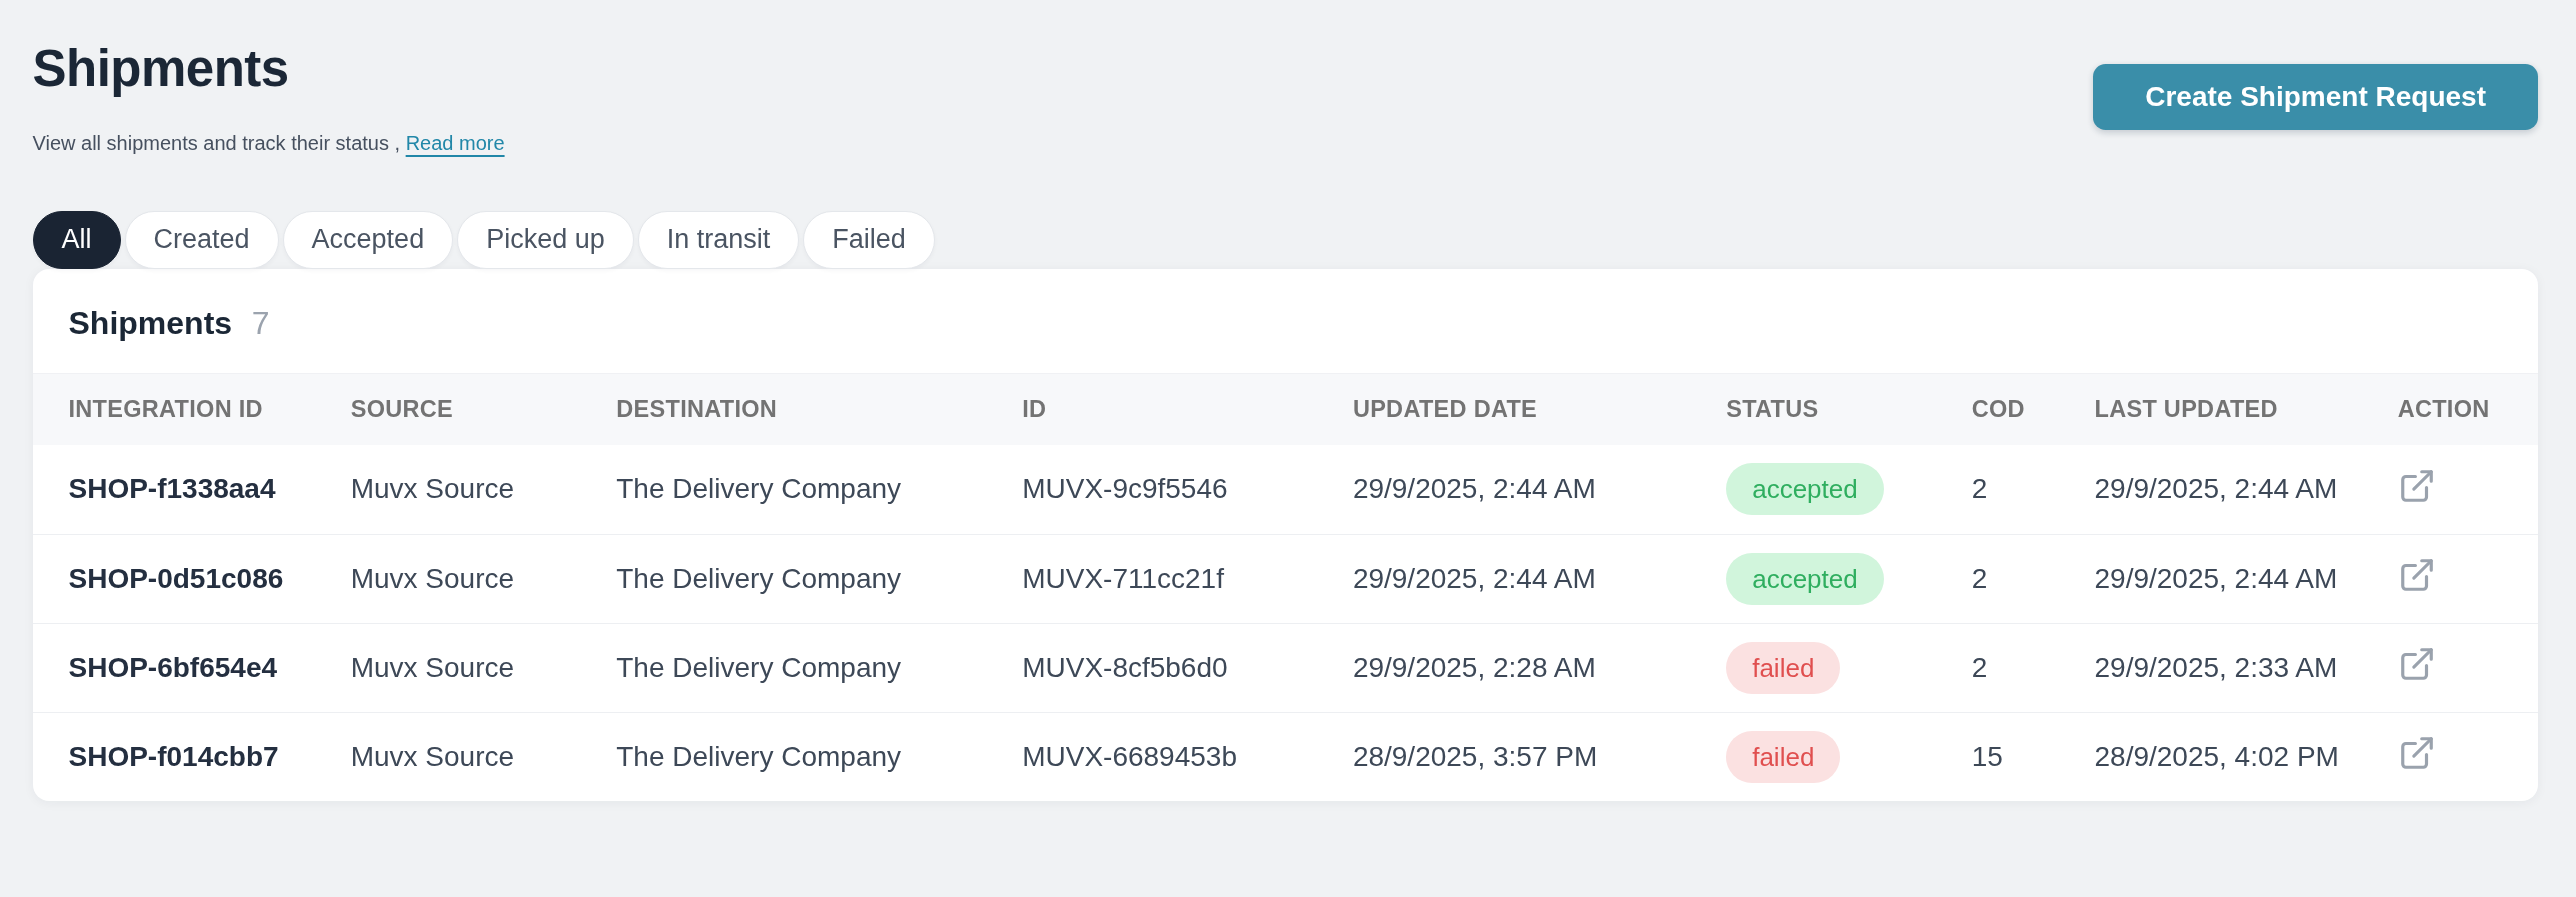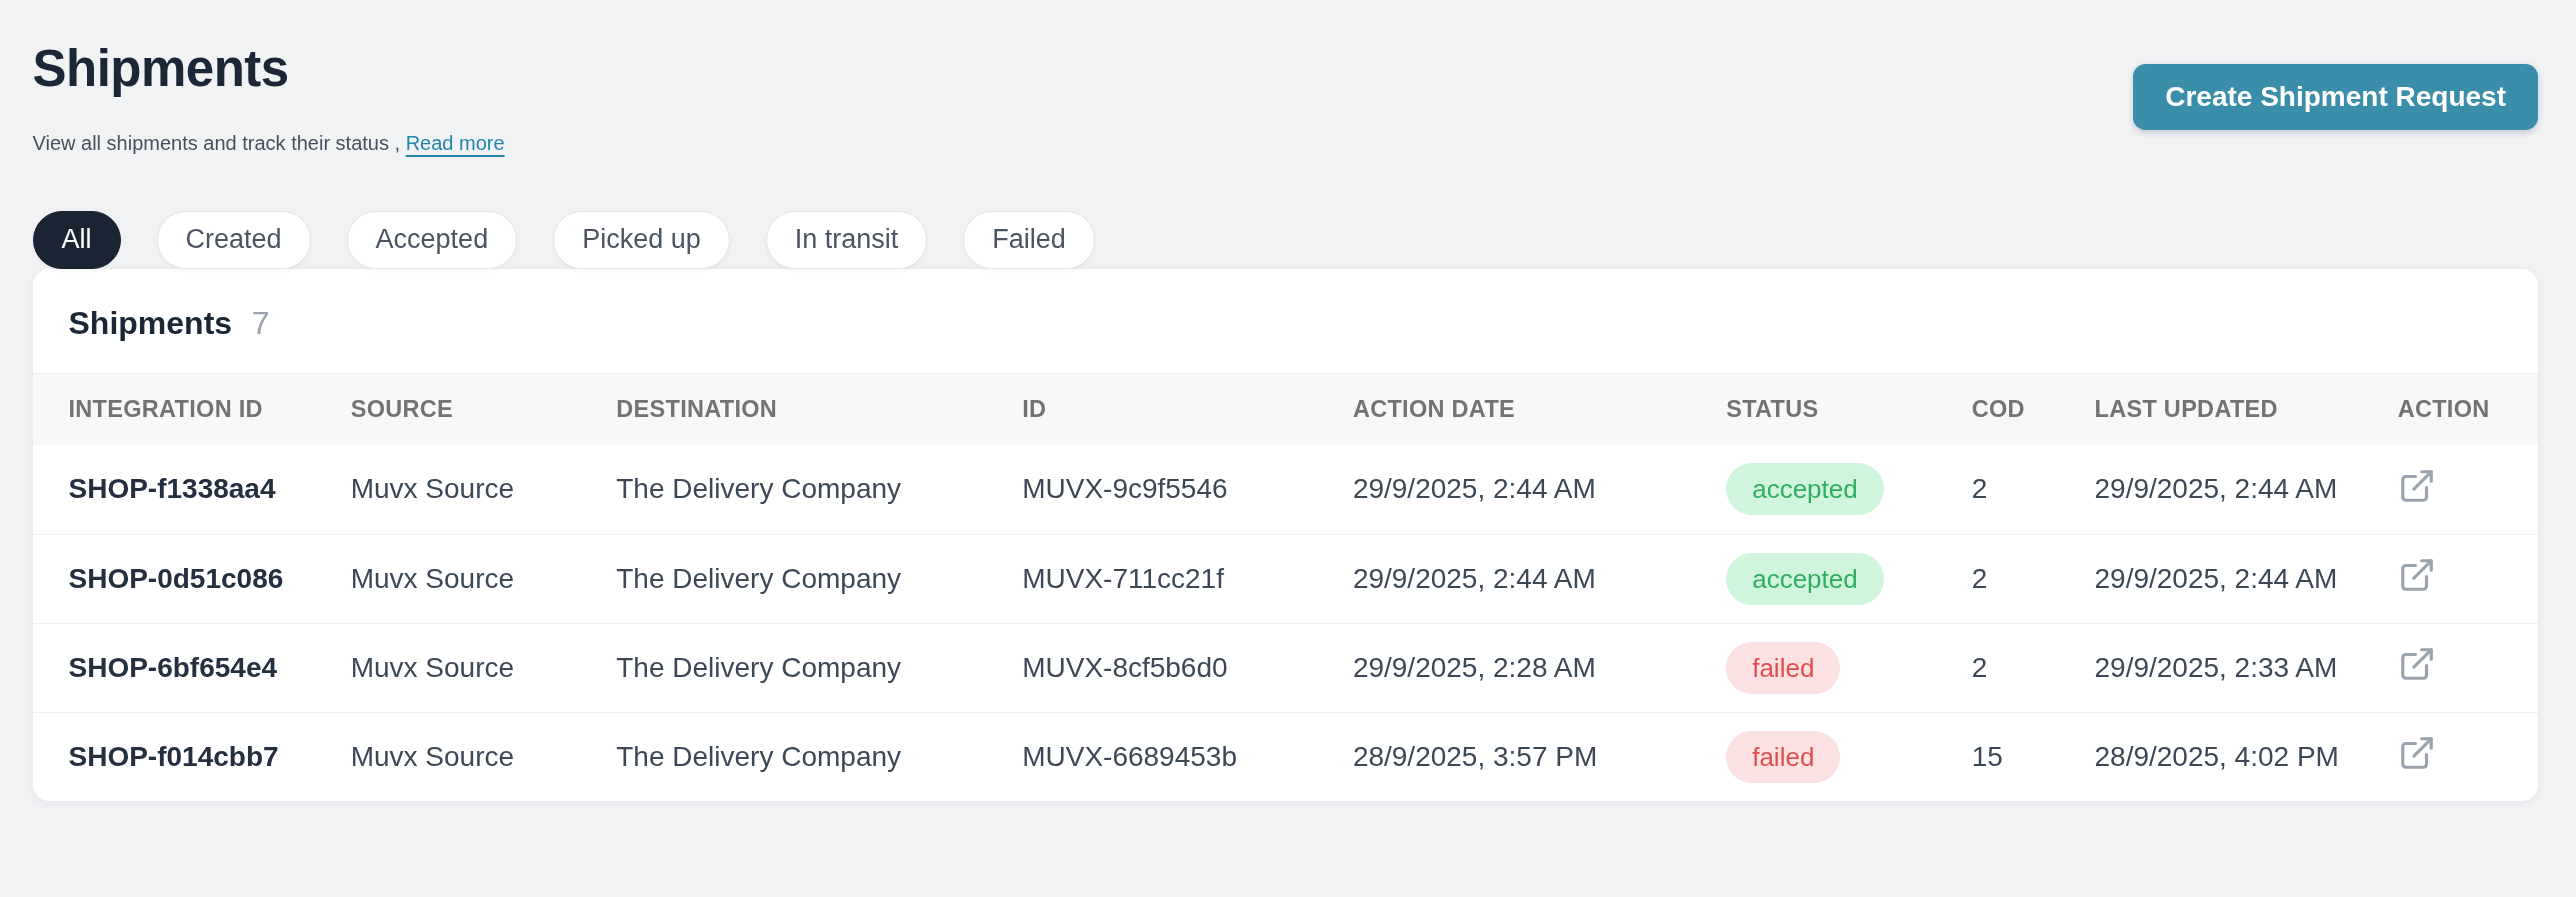--- a/index.html
+++ b/index.html
@@ -19,30 +19,30 @@
     margin:0; font-size:51px; font-weight:700; color:#1b2736; letter-spacing:-0.5px; line-height:1.15;
   }
   .page-subtitle { margin-top:31px; font-size:20px; color:#46505f; line-height:1.35; }
   .page-subtitle a {
     color: var(--link, #2187a8);
     text-decoration: underline;
     text-underline-offset: 5.4px;
     cursor: pointer;
   }
   .create-btn {
-    margin-top:23.5px; height:66px; padding:0 32px;
+    margin-top:23.5px; height:66px; padding:0 52px;
     background: var(--accent, #3a8ea9);
     color:#fff; font-size:28px; font-weight:700; font-family:inherit;
     border:none; border-radius:12.6px; cursor:pointer;
     box-shadow: 0 2.7px 6.3px rgba(15,40,60,0.18);
     white-space: nowrap;
   }
 
   
-  .filters { display:flex; gap:36px; margin-top:54px; }
+  .filters { display:flex; gap:4px; margin-top:54px; }
   .pill {
     height:58px; padding:0 28px; border-radius:902px;
     background:#fff; border:1.8px solid #e4e7eb; color:#4a5462;
     font-size:27px; font-family:inherit; display:inline-flex; align-items:center;
     cursor:pointer; box-shadow:0 1.8px 4.5px rgba(20,30,50,0.04);
     white-space:nowrap;
   }
   .pill.active {
     background: var(--pill-active-bg, #1a2433);
     border-color: var(--pill-active-bg, #1a2433);
@@ -139,21 +139,21 @@
       <col style="width:4.9%">
         <col style="width:12.1%">
         <col style="width:5.6%">
     </colgroup>
     <thead>
       <tr>
           <th>INTEGRATION ID</th>
           <th>SOURCE</th>
           <th>DESTINATION</th>
           <th>ID</th>
-          <th>ACTION DATE</th>
+          <th>UPDATED DATE</th>
           <th>STATUS</th>
           <th>COD</th>
           <th>LAST UPDATED</th>
           <th>ACTION</th>
         </tr>
     </thead>
     <tbody>
         <tr>
     <td class="col-integration_id">SHOP-f1338aa4</td>
     <td>Muvx Source</td>

